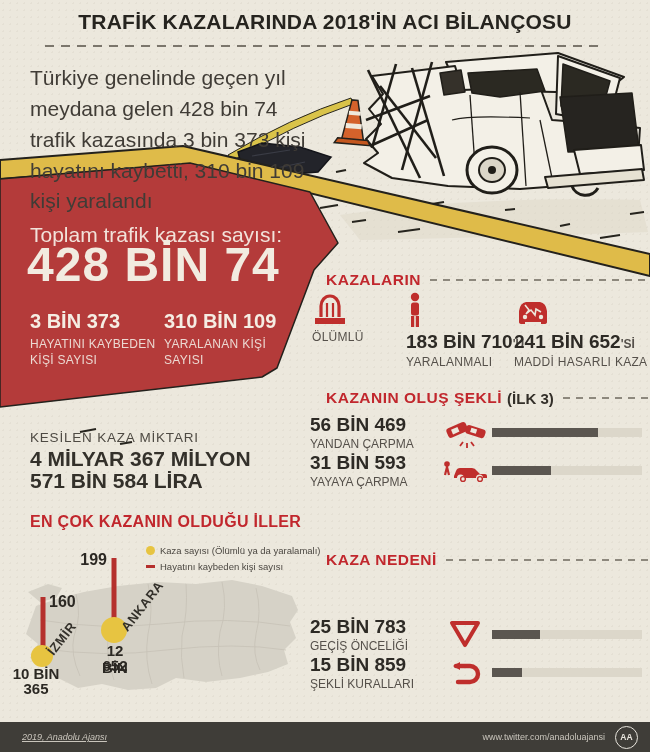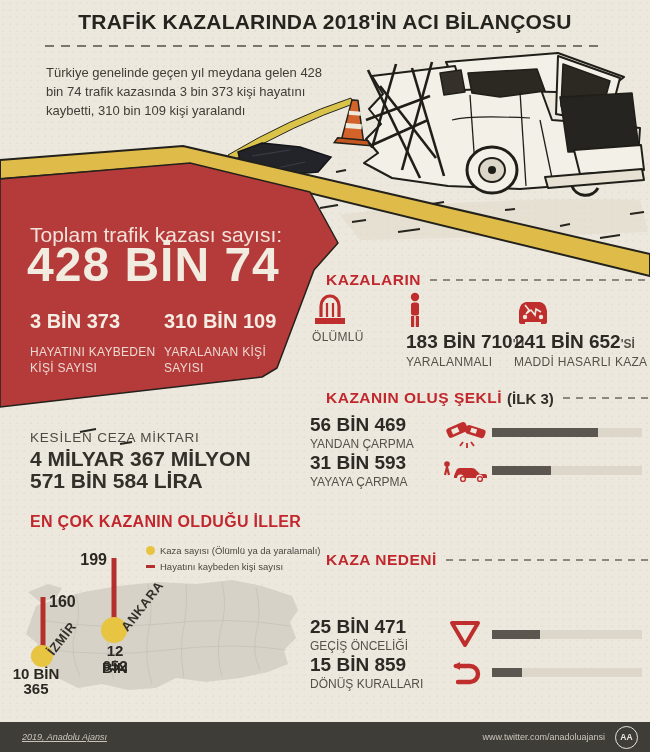--- a/index.html
+++ b/index.html
@@ -11,27 +11,27 @@
     font-family:"Liberation Sans", sans-serif;
     color:#2e2b26;
   }
   .abs{position:absolute;}
   
   .title{left:0;right:0;top:10px;text-align:center;font-size:21px;font-weight:800;
          color:#26241f;letter-spacing:0.2px;}
   .title-dashes{left:45px;right:45px;top:45px;height:2px;
      background:repeating-linear-gradient(90deg,#7b766c 0 9px,transparent 9px 16px);}
   
-  .intro{left:46px;top:63px;width:278px;font-size:13px;line-height:1.47;color:#403c36;font-weight:500;}
+  .intro{left:30px;top:63px;width:278px;font-size:21px;line-height:1.47;color:#403c36;font-weight:500;}
   
   .banner-label{left:30px;top:223px;font-size:21px;color:#f2e2da;}
   .banner-value{left:27px;top:241px;font-size:48px;line-height:1;font-weight:800;color:#f2ebe0;letter-spacing:1px;}
   .bstat{top:310px;}
   .bstat .v{font-size:20px;font-weight:800;color:#f5ede3;}
-  .bstat .l{font-size:12px;line-height:1.3;color:#ecd9d2;margin-top:12px;letter-spacing:0.3px;}
+  .bstat .l{font-size:12px;line-height:1.3;color:#ecd9d2;margin-top:4px;letter-spacing:0.3px;}
   
   .sec{display:flex;align-items:center;padding-left:16px;}
   .sec .h{font-size:15.5px;font-weight:800;color:#c1272d;letter-spacing:0.5px;white-space:nowrap;}
   .sec .hs{font-size:15px;font-weight:800;color:#332f29;margin-left:5px;white-space:nowrap;}
   .sec .dashes{flex:1;height:2px;margin-left:9px;
      background:repeating-linear-gradient(90deg,#8d887d 0 7px,transparent 7px 13px);}
   
   .kcol{top:284px;}
   .kcol .ic{height:44px;display:flex;align-items:flex-end;}
   .kcol .num{margin-top:3px;font-size:19px;font-weight:800;color:#2d2a25;white-space:nowrap;}
@@ -262,21 +262,21 @@
         <circle cx="22" cy="23" r="2.4" fill="#ece8dd" stroke="#bf2e2c" stroke-width="1.4"></circle>
         <circle cx="39" cy="23" r="2.4" fill="#ece8dd" stroke="#bf2e2c" stroke-width="1.4"></circle>
       </svg>
     </div>
     <div class="bar">
         <div class="fill" style="width: 39.4913%;"></div>
       </div>
   </div>
 
 
-  <div class="abs ceza-label z2">KESİLEN CEZA MİKTARI</div>
+  <div class="abs ceza-label z2">KESİLEN KAZA MİKTARI</div>
   <div class="abs ceza-1 z2">4 MİLYAR 367 MİLYON</div>
   <div class="abs ceza-2 z2">571 BİN 584 LİRA</div>
 
   <div class="abs legend z2">
     <div class="row">
       <span class="dot"></span>
       <span>Kaza sayısı (Ölümlü ya da yaralamalı)</span>
     </div>
     <div class="row">
       <span class="bar"></span>
@@ -296,37 +296,37 @@
   <div class="abs cstat z2" style="left:12px;top:680px;width:48px">365</div>
 
   <div class="abs sec z2" style="left:310px;top:551px;width:332px">
     <span class="h">KAZA NEDENİ</span>
     <span class="dashes"></span>
   </div>
 
 
   <div class="abs brow z2" style="top:614px">
     <div class="txt">
-      <div class="num">25 BİN 471</div>
+      <div class="num">25 BİN 783</div>
       <div class="lab">GEÇİŞ ÖNCELİĞİ</div>
     </div>
     <div class="ic">
       <svg width="36" height="32" viewBox="0 0 36 32">
         <path d="M5,5 h26 L18,27 Z" fill="none" stroke="#bf2e2c" stroke-width="4" stroke-linejoin="round"></path>
       </svg>
     </div>
     <div class="bar">
         <div class="fill" style="width: 32.2287%;"></div>
       </div>
   </div>
 
   <div class="abs brow z2" style="top:652px">
     <div class="txt">
       <div class="num">15 BİN 859</div>
-      <div class="lab">DÖNÜŞ KURALLARI</div>
+      <div class="lab">ŞEKLİ KURALLARI</div>
     </div>
     <div class="ic">
       <svg width="38" height="28" viewBox="0 0 38 28">
         <path d="M10,8 h14 a8,8 0 0 1 0,16 h-12" fill="none" stroke="#bf2e2c" stroke-width="4.4" stroke-linecap="round"></path>
         <path d="M14,4 L7,8 L14,12 Z" fill="#bf2e2c"></path>
       </svg>
     </div>
     <div class="bar">
         <div class="fill" style="width: 19.8238%;"></div>
       </div>

